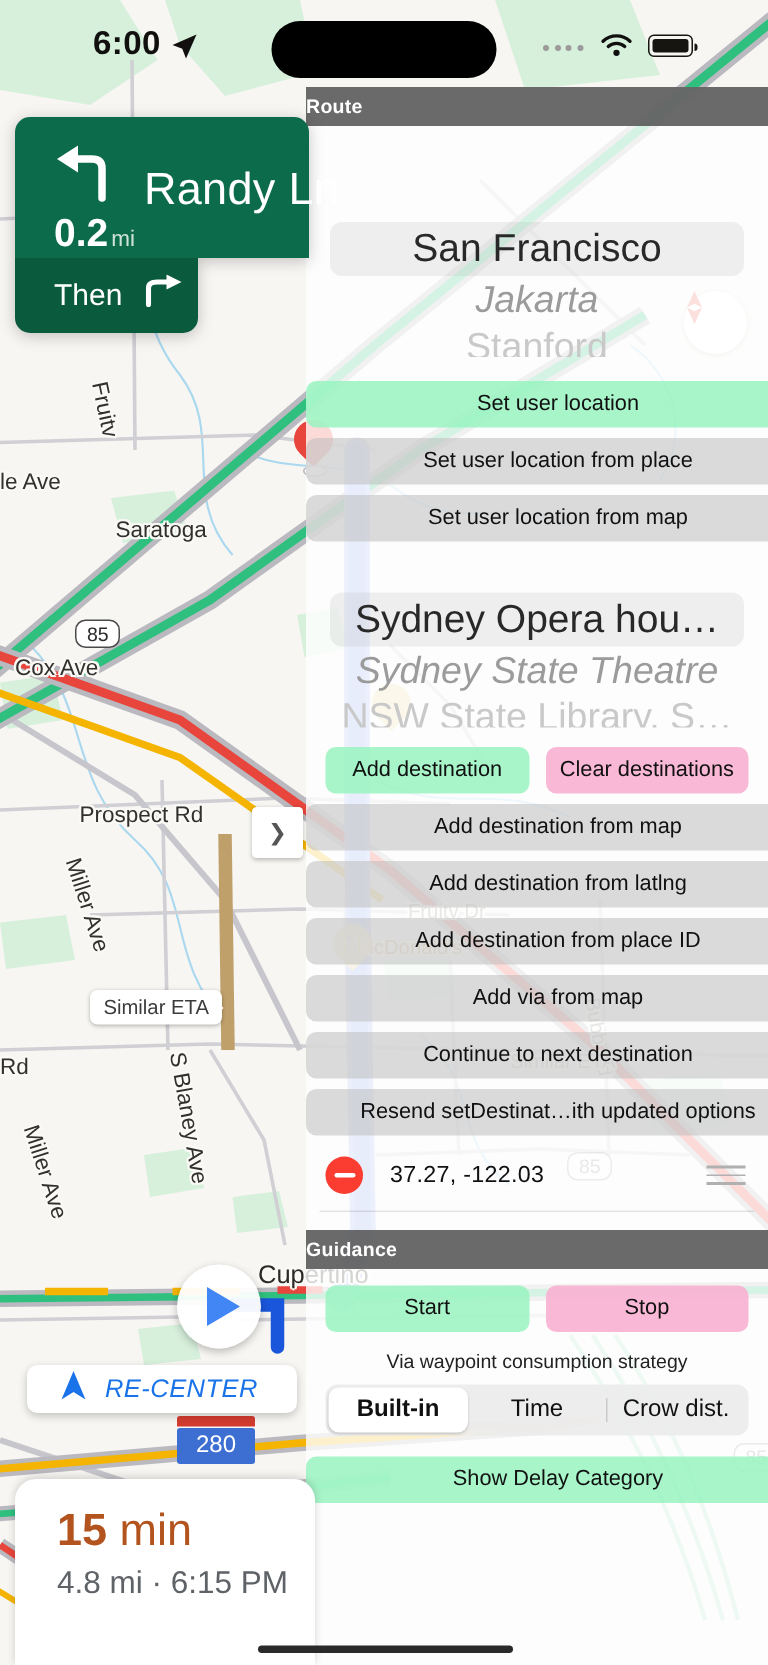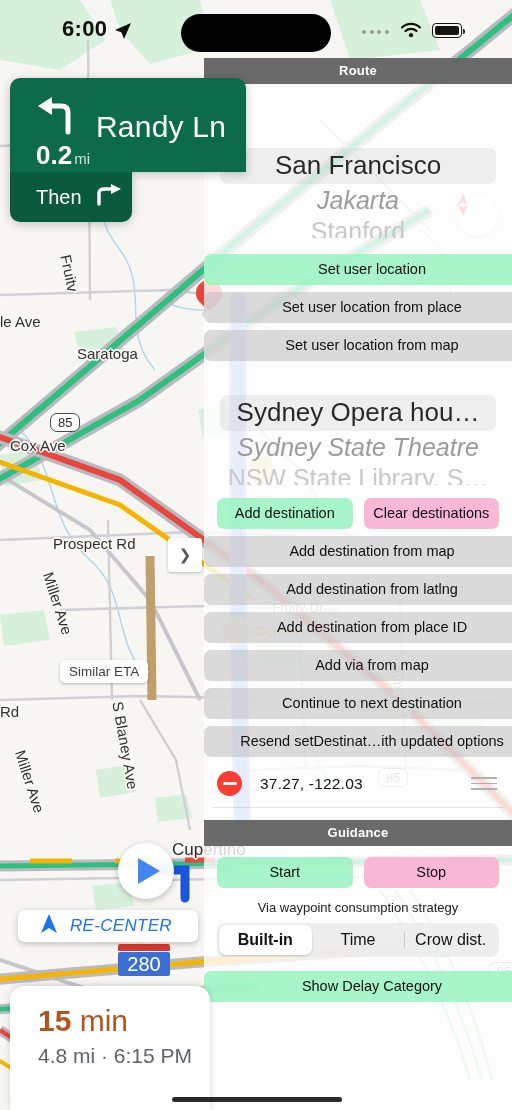--- a/index.html
+++ b/index.html
@@ -63,21 +63,21 @@
   #battery { position:absolute; left:432px; top:23px; width:30px; height:15px; border:1.6px solid #16150f; border-radius:4px; padding:1.6px;}
   #battery .fill{ width:100%; height:100%; background:#16150f; border-radius:2px;}
   #battery:after{content:"";position:absolute; right:-4px; top:4.5px; width:2.2px;height:5px;background:#16150f;border-radius:0 2px 2px 0;}
 
   
   #navcard { position:absolute; left:10px; top:78px; width:196px; z-index:30;
     filter: drop-shadow(0 2px 5px rgba(0,0,0,.22)); }
   #navcard-main {
     background:#0c6b4b; border-radius:10px 10px 0 0; height:94px; position:relative;
   }
-  #navcard-main.wide { width:236px; }
+  #navcard-main.wide { width:196px; }
   #navstreet {
     position:absolute; left:96px; top:110px; color:#fff; font-size:30px; font-weight:400;
     white-space:nowrap; z-index:31; letter-spacing:.2px;
   }
   #turnicon { position:absolute; left:26px; top:18px; }
   #navdist { position:absolute; left:26px; top:62px; color:#fff; font-size:26px; font-weight:700;}
   #navdist em{ font-style:normal; font-size:15px; font-weight:400; color:#cfe4d9; margin-left:2px;}
   #navcard-then {
     background:#0a5a3e; border-radius:0 0 10px 10px; width:122px; height:50px;
     display:flex; align-items:center; gap:14px; padding-left:26px; color:#fff; font-size:20px;
@@ -98,21 +98,21 @@
   #eta-sub { margin-top:6px; font-size:21px; color:#5f6368; font-weight:400;}
   #homebar { position:absolute; left:172px; top:1097px; width:170px; height:5px; background:#2a2a2a; border-radius:3px; z-index:60;}
 
   
   #panel {
     position:absolute; left:204px; top:58px; width:308px; height:1052px; z-index:20;
     background:rgba(255,255,255,.80); overflow:hidden;
   }
   .sect-header {
     background:rgba(85,85,85,.88); color:#fff; font-size:13px; font-weight:700;
-    text-align:center; padding:5px 0 6px; letter-spacing:.2px;
+    text-align:left; padding:5px 0 6px; letter-spacing:.2px;
   }
   .picker { position:relative; height:92px; overflow:hidden; }
   .picker .row { text-align:center; white-space:nowrap; overflow:hidden; text-overflow:ellipsis; padding:0 8px;}
   .picker .row.sel { font-size:26px; color:#111; line-height:38px; }
   .picker .row.n1 { font-size:25px; color:#9b9b9b; line-height:32px;font-style:italic; }
   .picker .row.n2 { font-size:25px; color:#c9c9c9; line-height:30px; }
   .picker .hl { position:absolute; left:16px; right:16px; top:2px; height:36px; background:rgba(160,160,160,.16); border-radius:8px;}
 
   .btn {
     display:block; width:336px; margin:7px auto 0; height:31px; line-height:31px;
@@ -260,21 +260,21 @@
     <div class="maplabel city" style="left:172px;top:840px">Cupertino</div>
     <div class="maplabel small" style="left:272px;top:600px;color:#8a8a8a">Fruitv Dr</div>
     <div class="maplabel small" style="left:238px;top:624px;color:#c98b35">McDonald's</div>
     <div class="maplabel small" style="left:402px;top:664px;transform:rotate(80deg);transform-origin:left top;color:#8a8a8a">Bubb Rd</div>
     <div class="maplabel small" style="left:340px;top:700px;color:#9a9a9a">Similar ETA</div>
 
     <div class="shield" style="left:50px;top:413px">85</div>
     <div class="shield" style="left:378px;top:768px;opacity:.5">85</div>
     <div class="shield" style="left:489px;top:962px;opacity:.55">85</div>
 
-    <div style="position:absolute;left:118px;top:952px;width:52px;height:24px;background:#3c6fd1;border-radius:2px;color:#fff;font-size:20px;text-align:center;line-height:24px;font-weight:500;">280</div>
+    <div style="position:absolute;left:118px;top:952px;width:52px;height:24px;background:#3c6fd1;border-radius:2px;color:#fff;font-size:16px;text-align:center;line-height:24px;font-weight:500;">280</div>
     <div style="position:absolute;left:118px;top:944px;width:52px;height:7px;background:#d33b2f;border-radius:2px 2px 0 0;"></div>
 
     <div class="tooltip-eta" style="left:60px;top:660px">Similar ETA</div>
 
     <div class="chev-box" style="left:168px;top:538px">❯</div>
 
     <div class="poi-pin" style="left:196px;top:280px;background:#e8453c;">
         <span></span>
       </div>
     <div style="position:absolute;left:202px;top:310px;width:16px;height:8px;border:1.5px solid #b9b9bf;border-radius:50%;background:#fff;"></div>

